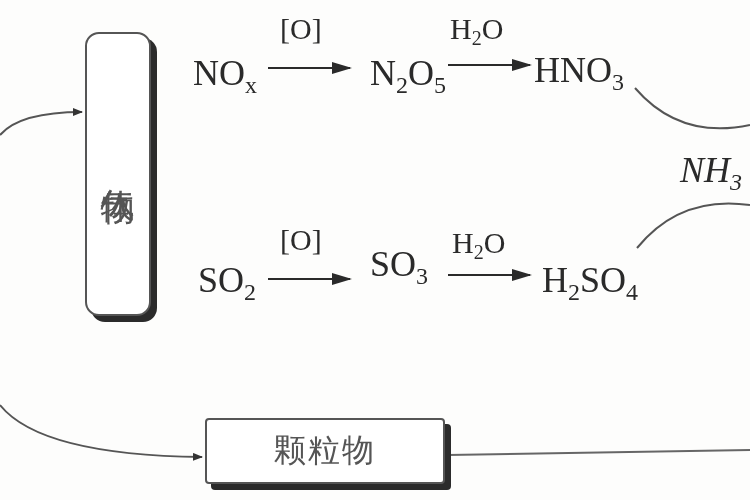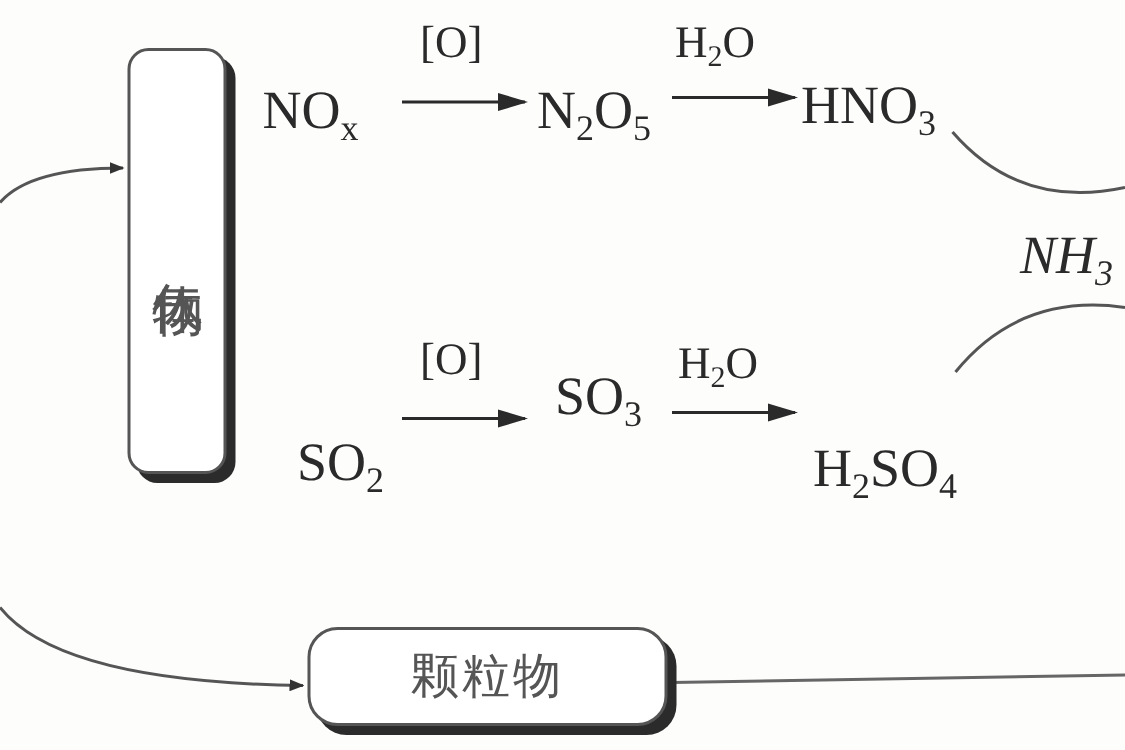--- a/index.html
+++ b/index.html
@@ -15,21 +15,21 @@
       box-shadow: 6px 6px 0 #2b2b2b;
       display: flex; align-items: center; justify-content: center;
       font-family: "DejaVu Sans", sans-serif; color: #555;
     }
     .box-gas {
       left: 85px; top: 32px; width: 62px; height: 280px; border-radius: 14px;
       writing-mode: vertical-rl; font-size: 34px; letter-spacing: 2px;
     }
     .box-gas span { display: block; padding-bottom: 20px; }
     .box-particle {
-      left: 205px; top: 418px; width: 236px; height: 62px; border-radius: 20px;
+      left: 205px; top: 418px; width: 236px; height: 62px; border-radius: 4px;
       font-size: 32px; letter-spacing: 2px;
     }
     .chem { position: absolute; font-size: 36px; white-space: nowrap; line-height: 1; }
     .chem sub { font-size: 24px; vertical-align: -8px; line-height: 0; }
     .cond { position: absolute; font-size: 30px; white-space: nowrap; line-height: 1; }
     .cond sub { font-size: 20px; vertical-align: -6px; line-height: 0; }
     .arrow { position: absolute; height: 2px; background: #2a2a2a; }
     .arrow::after {
       content: ""; position: absolute; right: -2px; top: -5px;
       border-left: 20px solid #2a2a2a; border-top: 6px solid transparent; border-bottom: 6px solid transparent;
@@ -57,29 +57,29 @@
 </svg>
 
 <div class="box box-gas">
   <span>气体物</span>
 </div>
 
 <div class="box box-particle">
   <span>颗粒物</span>
 </div>
 
-<div class="chem" style="left:175px; top:55px;"><span>NO</span><sub>x</sub></div>
+<div class="chem" style="left:193px; top:55px;"><span>NO</span><sub>x</sub></div>
 <div class="cond" style="left:280px; top:14px;">[O]</div>
 <div class="arrow" style="left:268px; top:67px; width:82px;"></div>
-<div class="chem" style="left:358px; top:55px;"><span>N</span><sub>2</sub><span>O</span><sub>5</sub></div>
+<div class="chem" style="left:370px; top:55px;"><span>N</span><sub>2</sub><span>O</span><sub>5</sub></div>
 <div class="cond" style="left:450px; top:14px;"><span>H</span><sub>2</sub><span>O</span></div>
 <div class="arrow" style="left:448px; top:64px; width:82px;"></div>
 <div class="chem" style="left:534px; top:52px;"><span>HNO</span><sub>3</sub></div>
 
 <div class="chem" style="left:680px; top:152px;font-style:italic;"><span>NH</span><sub>3</sub></div>
 
-<div class="chem" style="left:198px; top:262px;margin-top:28px;"><span>SO</span><sub>2</sub></div>
+<div class="chem" style="left:198px; top:262px;"><span>SO</span><sub>2</sub></div>
 <div class="cond" style="left:280px; top:225px;">[O]</div>
 <div class="arrow" style="left:268px; top:278px; width:82px;"></div>
 <div class="chem" style="left:370px; top:246px;"><span>SO</span><sub>3</sub></div>
 <div class="cond" style="left:452px; top:228px;"><span>H</span><sub>2</sub><span>O</span></div>
 <div class="arrow" style="left:448px; top:274px; width:82px;"></div>
-<div class="chem" style="left:542px; top:262px;margin-top:32px;"><span>H</span><sub>2</sub><span>SO</span><sub>4</sub></div>
+<div class="chem" style="left:542px; top:262px;"><span>H</span><sub>2</sub><span>SO</span><sub>4</sub></div>
 
 </body></html>

